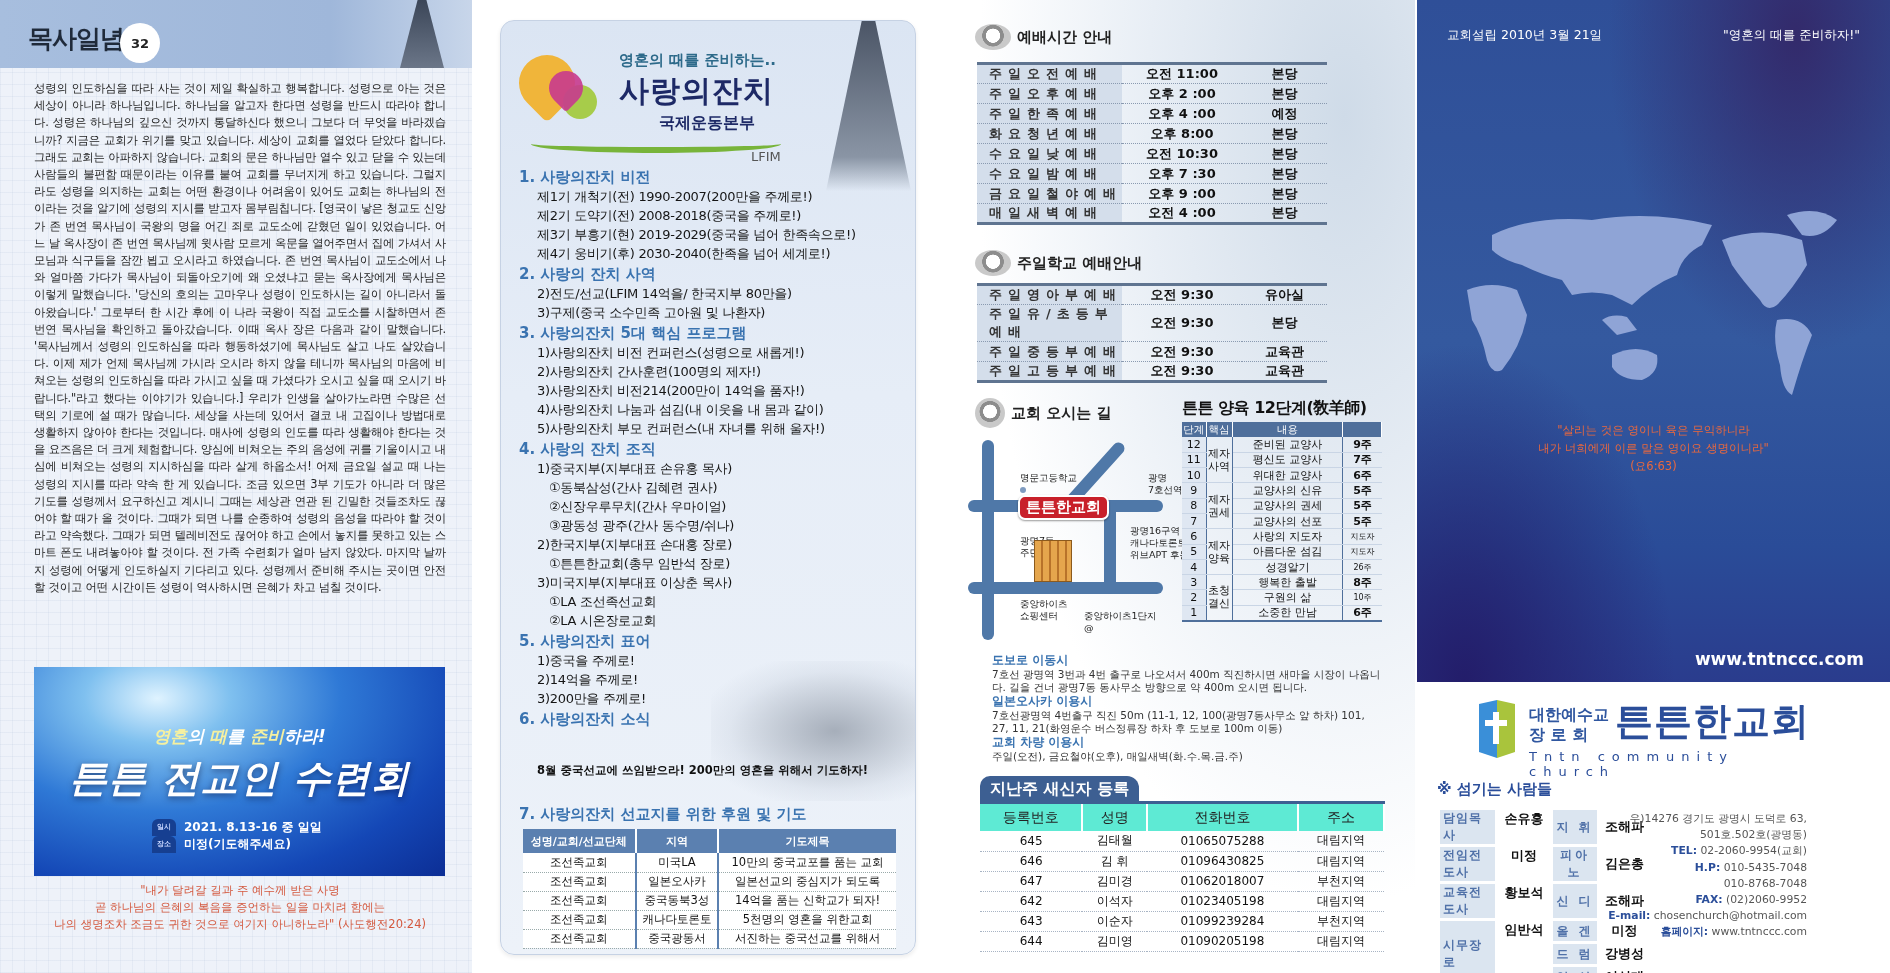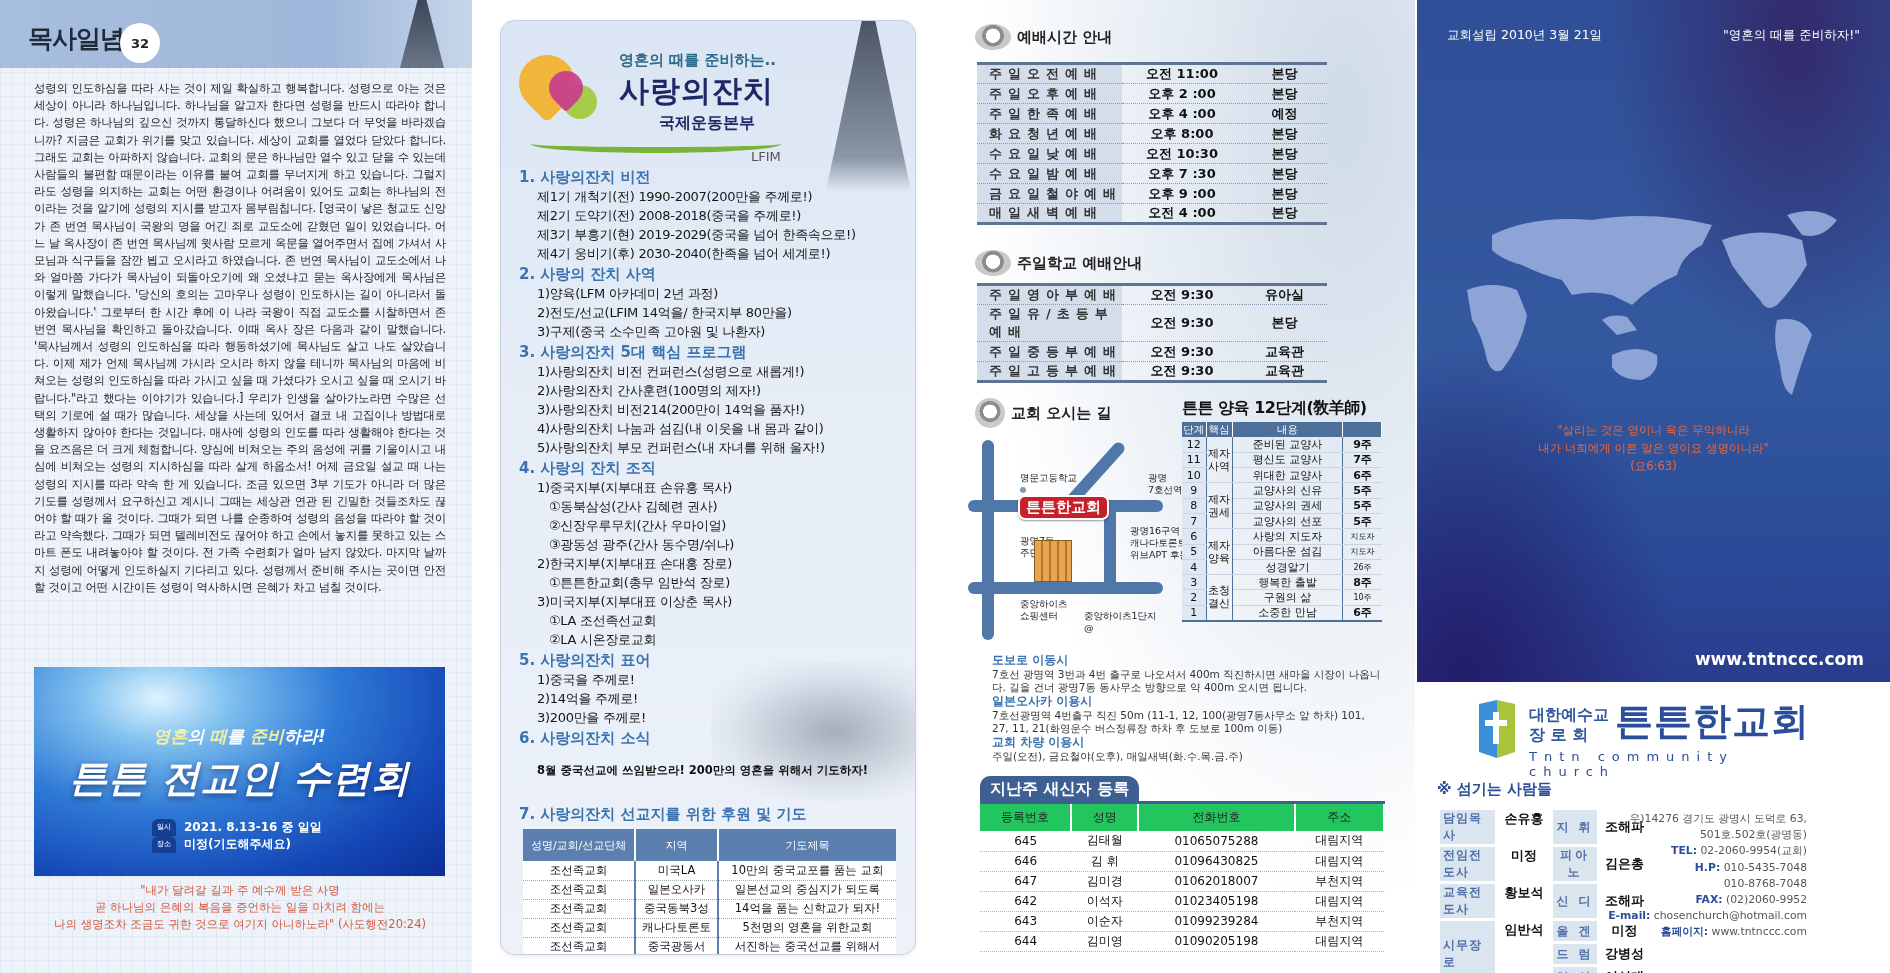--- a/index.html
+++ b/index.html
@@ -48,21 +48,21 @@
           background: radial-gradient(ellipse at 60% 50%, rgba(110,120,135,.55), rgba(180,190,205,.2) 60%, rgba(230,236,245,0) 80%); }
 
   .p2-list { position: absolute; left: 18px; top: 145px; width: 390px; }
   .p2-h { font-size: 15px; color: #3a73b0; font-weight: bold; line-height: 20px; margin-top: 1px; }
   .p2-i { font-size: 13px; color: #151515; line-height: 19px; padding-left: 18px; letter-spacing: -0.3px; }
   .p2-i.sub { padding-left: 30px; }
   .p2-news { position: absolute; left: 36px; top: 742px; font-size: 11.5px; font-weight: bold; color: #111; }
   .p2-h7 { position: absolute; left: 18px; top: 784px; font-size: 15px; color: #3a73b0; font-weight: bold; }
 
   .mtable { position: absolute; left: 22px; top: 808px; width: 373px; border-collapse: collapse; font-size: 11.5px; }
-  .mtable th { background: #5b80b0; color: #fff; font-weight: normal; height: 32px; font-size: 11px; border-right: 2px solid #fff; }
+  .mtable th { background: #5b80b0; color: #fff; font-weight: bold; height: 24px; font-size: 11px; border-right: 2px solid #fff; }
   .mtable td { height: 19px; text-align: center; border-bottom: 1px dotted #9aa; border-right: 2px solid #5b80b0; background: #fff; }
   .mtable td:last-child, .mtable th:last-child { border-right: none; }
 
   
   .p3 { position: absolute; left: 945px; top: 0; width: 470px; height: 973px;
         background: radial-gradient(ellipse at 85% 12%, #cfdbe8 0%, #e8eef5 35%, #ffffff 65%); }
   .sec-head { position: absolute; display: flex; align-items: center; font-size: 15px; font-weight: bold; color: #222; }
   .sec-icon { width: 36px; height: 26px; margin-right: 6px; border-radius: 50%; background: radial-gradient(circle at 50% 45%, #fff 0 30%, #8d8d8d 32% 46%, #c9c9c9 48%); }
   .wtable { position: absolute; left: 32px; width: 350px; border-collapse: collapse; border-top: 3px solid #5f7490; border-bottom: 3px solid #5f7490; font-size: 13px; }
   .wtable td { height: 20px; border-bottom: 1px dotted #8a9ab0; }
@@ -86,21 +86,21 @@
   .ytable td.core { width: 26px; font-size: 11px; line-height: 13px; }
   .ytable td.w { font-weight: bold; border-right: none; }
   .ytable td.w.sm { font-size: 8px; font-weight: normal; }
 
   .dir { position: absolute; left: 992px; top: 653px; width: 390px; font-size: 10.5px; line-height: 13px; color: #333; }
   .dir .dh { color: #3a73b0; font-weight: bold; font-size: 12px; line-height: 15px; }
 
   .nc-tab { position: absolute; left: 980px; top: 776px; height: 26px; padding: 3px 10px; background: #3d5f92; color: #fff; font-size: 16px; font-weight: bold; border-radius: 10px 12px 0 0; }
   .nc-line { position: absolute; left: 980px; top: 801px; width: 405px; height: 3px; background: #3d5f92; }
   .ntable { position: absolute; left: 980px; top: 804px; width: 405px; border-collapse: collapse; font-size: 12px; }
-  .ntable th { background: #22c55e; height: 27px; font-size: 12px; font-weight: normal; color: #222; border-right: 2px solid #fff; }
+  .ntable th { background: #5eead4; height: 27px; font-size: 14px; font-weight: normal; color: #222; border-right: 2px solid #fff; }
   .ntable td { height: 20px; text-align: center; border-bottom: 1px dotted #a8b4c4; color: #111; }
 
   
   .p4 { position: absolute; left: 1417px; top: 0; width: 410px; height: 973px; background: #fff; }
   .cover { position: absolute; left: 0; top: 0; width: 473px; height: 682px;
            background: radial-gradient(ellipse at 80% 5%, #332a6b 0%, rgba(50,40,110,0) 35%),
                        radial-gradient(ellipse at 10% 100%, #231d6a 0%, rgba(35,30,100,0) 35%),
                        linear-gradient(180deg, #2f4f98 0%, #34599f 50%, #2a4c98 80%, #2a3c8d 100%); }
   .cover-est { position: absolute; left: 30px; top: 27px; color: #fff; font-size: 12.5px; }
   .cover-motto { position: absolute; right: 30px; top: 27px; color: #fff; font-size: 12.5px; }
@@ -167,21 +167,20 @@
   <div class="tower"></div>
   <div class="wall"></div>
 
   <div class="p2-list" id="p2-list">
       <div class="p2-h">1. 사랑의잔치 비전</div>
       <div class="p2-i">제1기 개척기(전) 1990-2007(200만을 주께로!)</div>
       <div class="p2-i">제2기 도약기(전) 2008-2018(중국을 주께로!)</div>
       <div class="p2-i">제3기 부흥기(현) 2019-2029(중국을 넘어 한족속으로!)</div>
       <div class="p2-i">제4기 웅비기(후) 2030-2040(한족을 넘어 세계로!)</div>
       <div class="p2-h">2. 사랑의 잔치 사역</div>
-      <div class="p2-i">1)양육(LFM 아카데미 2년 과정)</div>
       <div class="p2-i">2)전도/선교(LFIM 14억을/ 한국지부 80만을)</div>
       <div class="p2-i">3)구제(중국 소수민족 고아원 및 나환자)</div>
       <div class="p2-h">3. 사랑의잔치 5대 핵심 프로그램</div>
       <div class="p2-i">1)사랑의잔치 비전 컨퍼런스(성령으로 새롭게!)</div>
       <div class="p2-i">2)사랑의잔치 간사훈련(100명의 제자!)</div>
       <div class="p2-i">3)사랑의잔치 비전214(200만이 14억을 품자!)</div>
       <div class="p2-i">4)사랑의잔치 나눔과 섬김(내 이웃을 내 몸과 같이)</div>
       <div class="p2-i">5)사랑의잔치 부모 컨퍼런스(내 자녀를 위해 울자!)</div>
       <div class="p2-h">4. 사랑의 잔치 조직</div>
       <div class="p2-i">1)중국지부(지부대표 손유홍 목사)</div>

